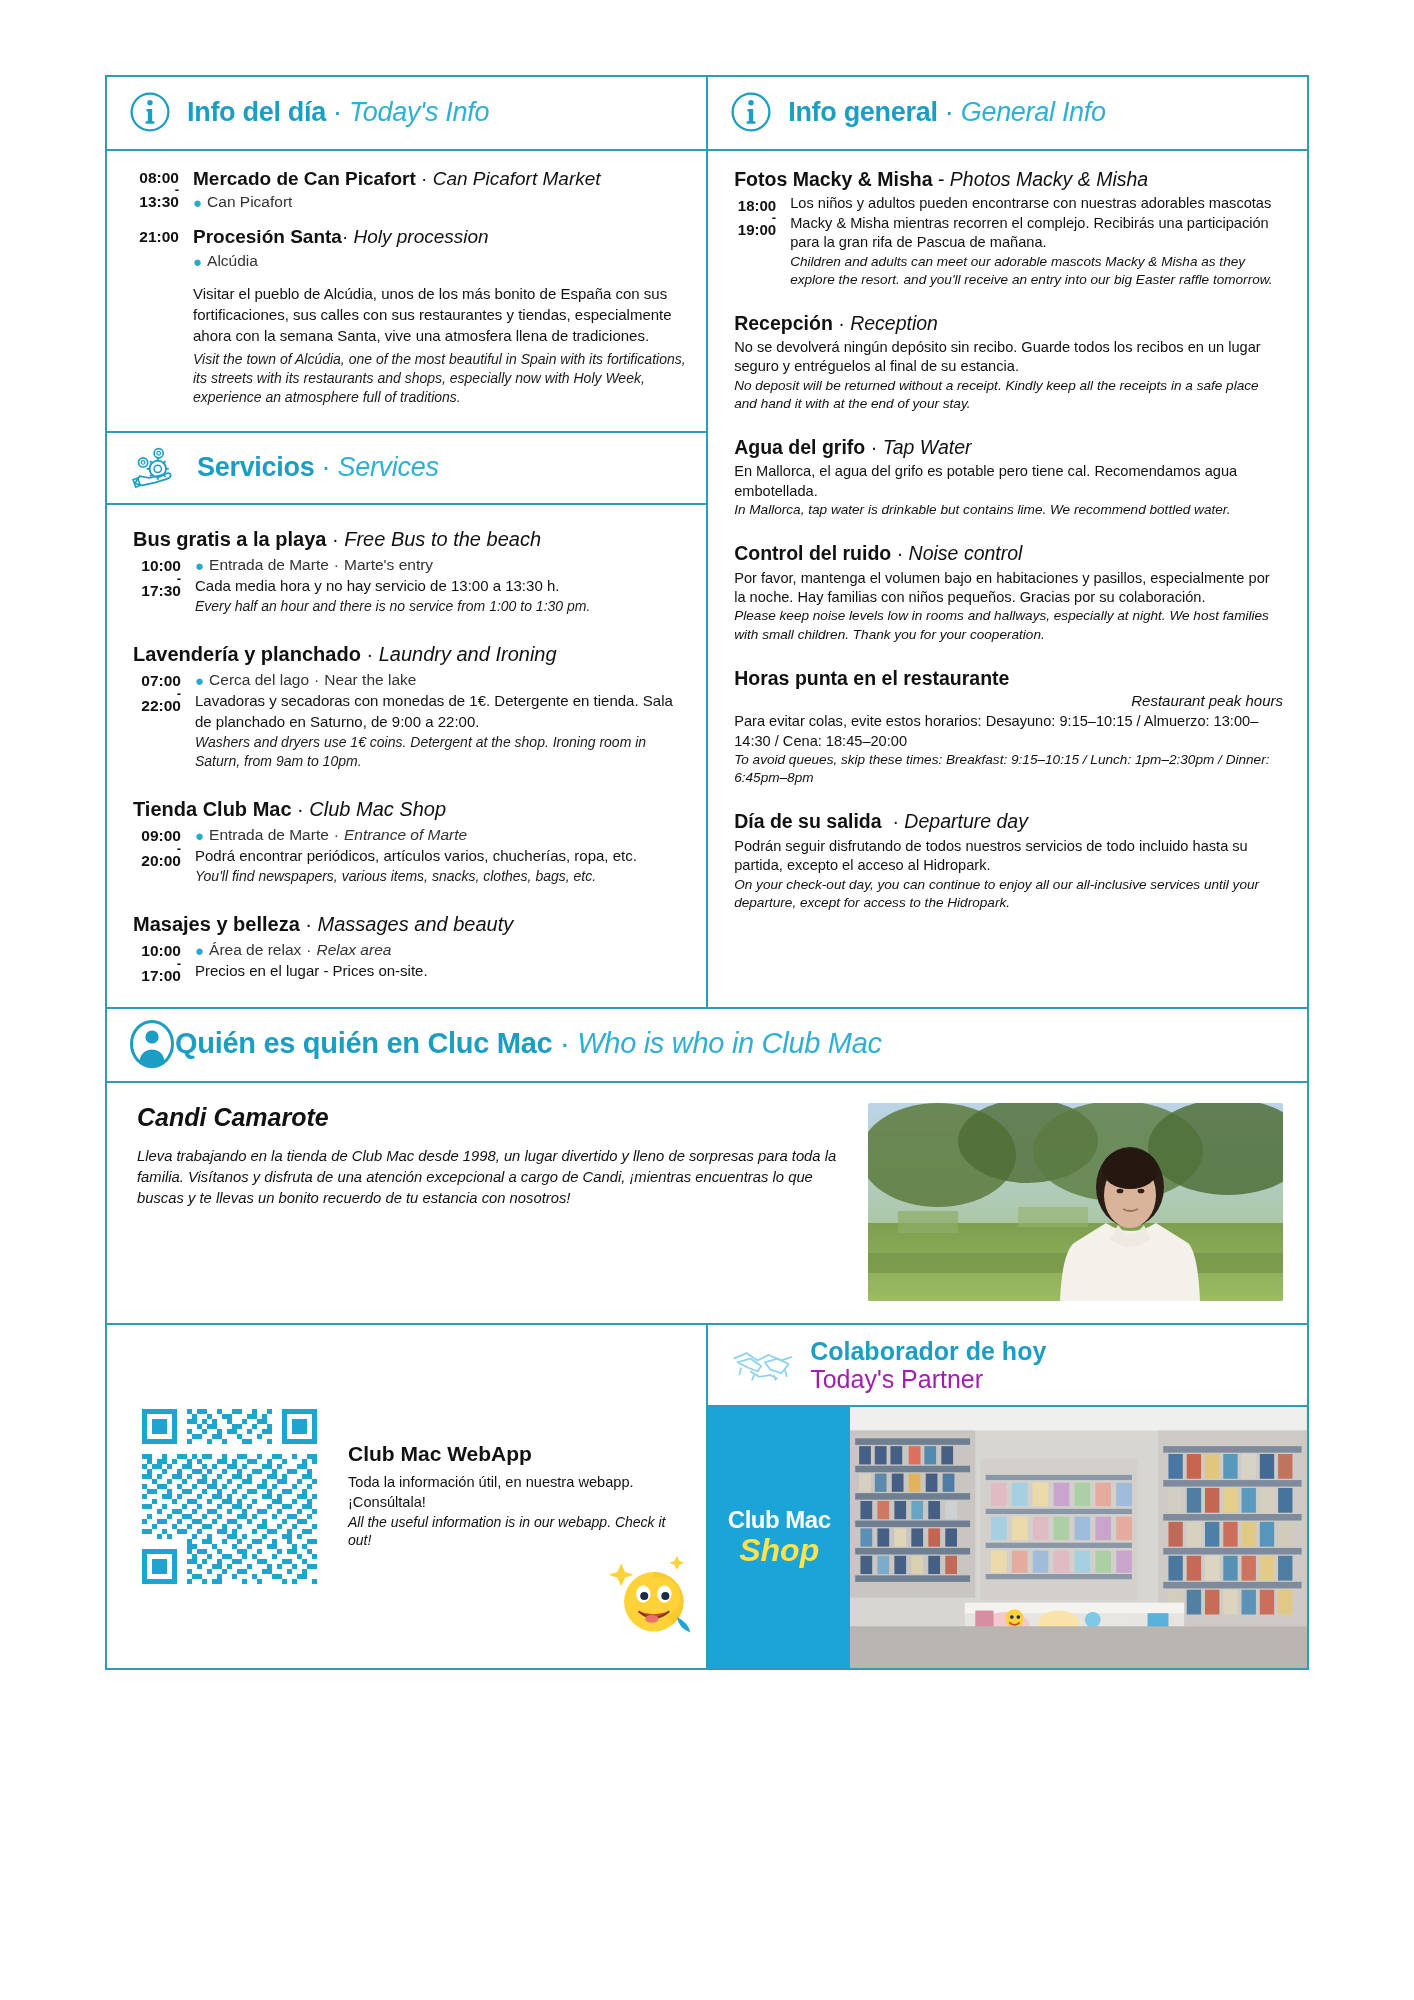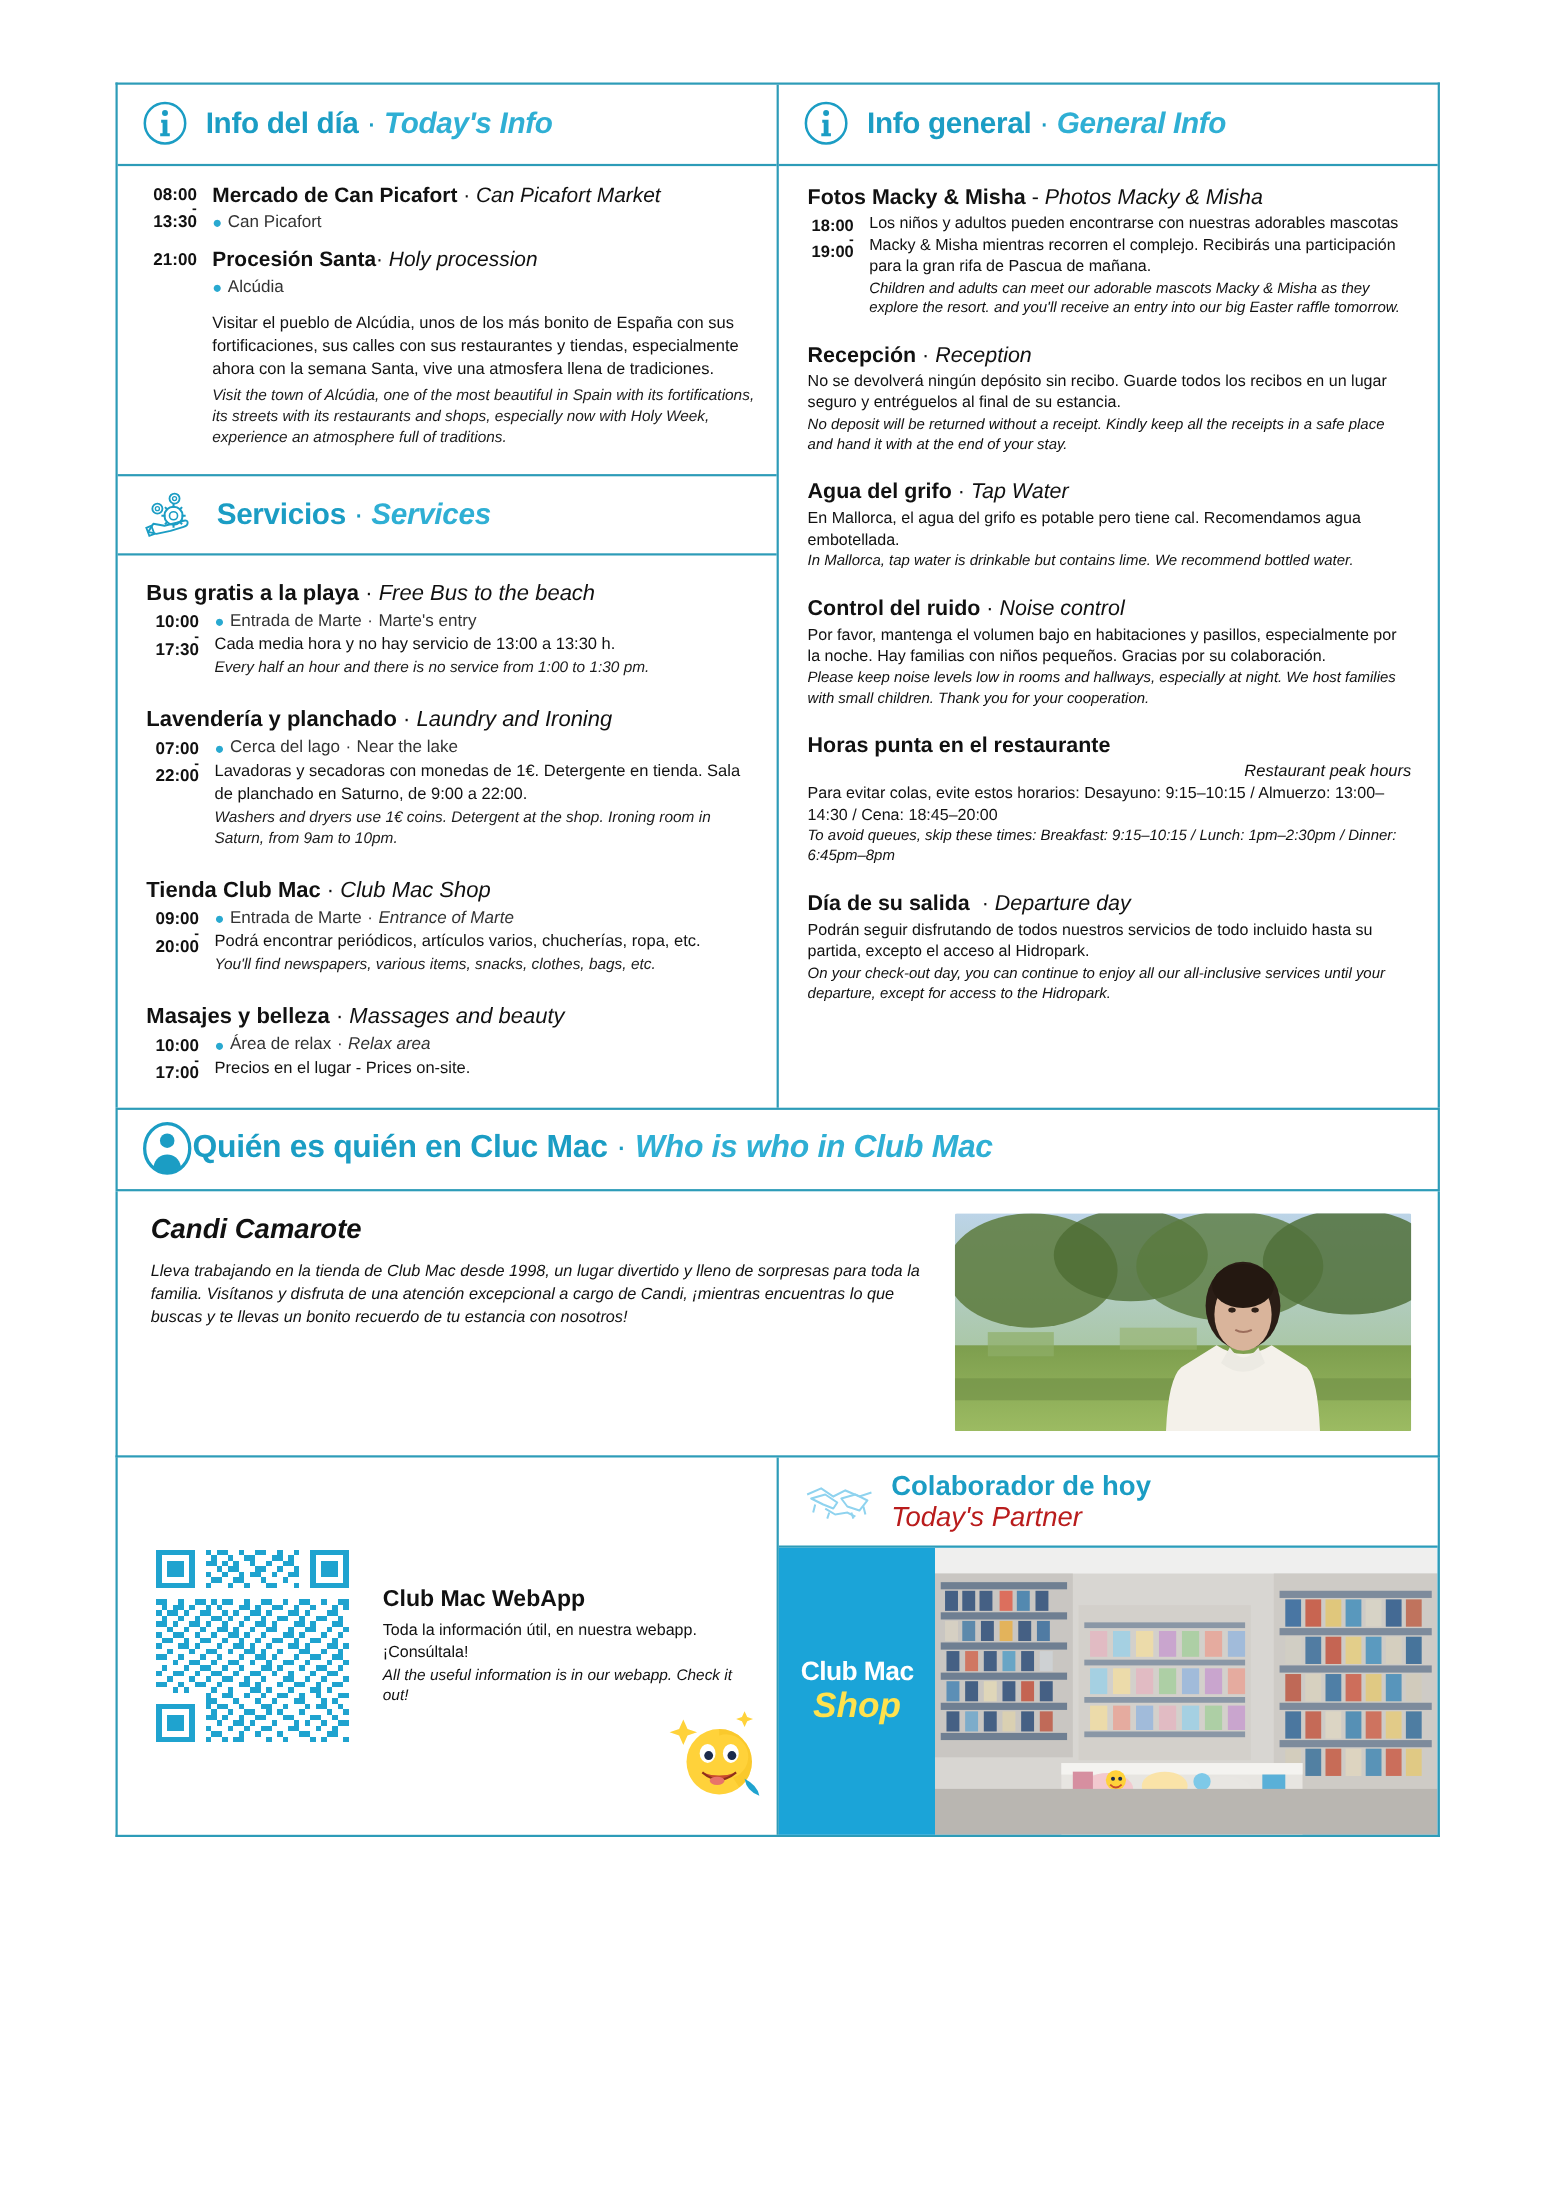--- a/index.html
+++ b/index.html
@@ -17,21 +17,21 @@
   .col-right { width: 49.9%; display: flex; flex-direction: column; }
 
   .band {
     display: flex; align-items: center; gap: 16px;
     padding: 10px 18px 12px 22px;
     border-bottom: 2px solid #2d9cb8;
     min-height: 74px;
   }
   .band-title { font-size: 27px; font-weight: bold; color: #1b9dc4; letter-spacing: -0.3px; white-space: nowrap; }
   .band-title .sep { font-weight: normal; color: #1b9dc4; }
-  .band-title .en { font-style: italic; font-weight: bold; color: #2fafd4; }
+  .band-title .en { font-style: italic; font-weight: normal; color: #2fafd4; }
 
   .ico { flex: 0 0 auto; width: 42px; height: 42px; }
   .ico svg { display: block; width: 100%; height: 100%; }
 
   .body-pad { padding: 16px 20px 18px 24px; flex: 1; }
 
   
   .ev { display: flex; margin-bottom: 2px; }
   .ev-time {
     flex: 0 0 62px; text-align: right; padding-right: 14px;
@@ -87,21 +87,21 @@
   .br { width: 49.9%; display: flex; flex-direction: column; }
 
   .qr { width: 185px; height: 185px; flex: 0 0 auto; }
   .webapp { flex: 1; padding-left: 18px; padding-right: 4px; }
   .webapp-title { font-size: 21px; font-weight: bold; margin-bottom: 7px; }
   .webapp-es { font-size: 14.6px; line-height: 1.35; }
   .webapp-en { font-size: 14px; line-height: 1.35; font-style: italic; }
 
   .partner-head { display: flex; align-items: center; gap: 14px; padding: 12px 16px 12px 22px; border-bottom: 2px solid #2d9cb8; }
   .partner-title { color: #1b9dc4; font-weight: bold; font-size: 25px; line-height: 1.12; }
-  .partner-title .en { display: block; font-style: italic; font-weight: normal; color: #b91c1c; }
+  .partner-title .en { display: block; font-weight: normal; color: #a21caf; }
   .partner-img { flex: 1; display: flex; background: #1ba4d8; min-height: 200px; position: relative; }
   .partner-logo { flex: 0 0 142px; display: flex; flex-direction: column; justify-content: center; align-items: center; color: #fff; }
   .partner-logo .l1 { font-size: 24px; font-weight: bold; letter-spacing: -0.5px; }
   .partner-logo .l2 { font-size: 32px; font-weight: bold; font-style: italic; color: #ffe24d; margin-top: -2px; }
   .shopphoto { flex: 1; position: relative; overflow: hidden; }
 
   .smiley { position: absolute; right: 8px; bottom: 26px; width: 96px; height: 96px; }
 </style>
 </head>
 <body>

